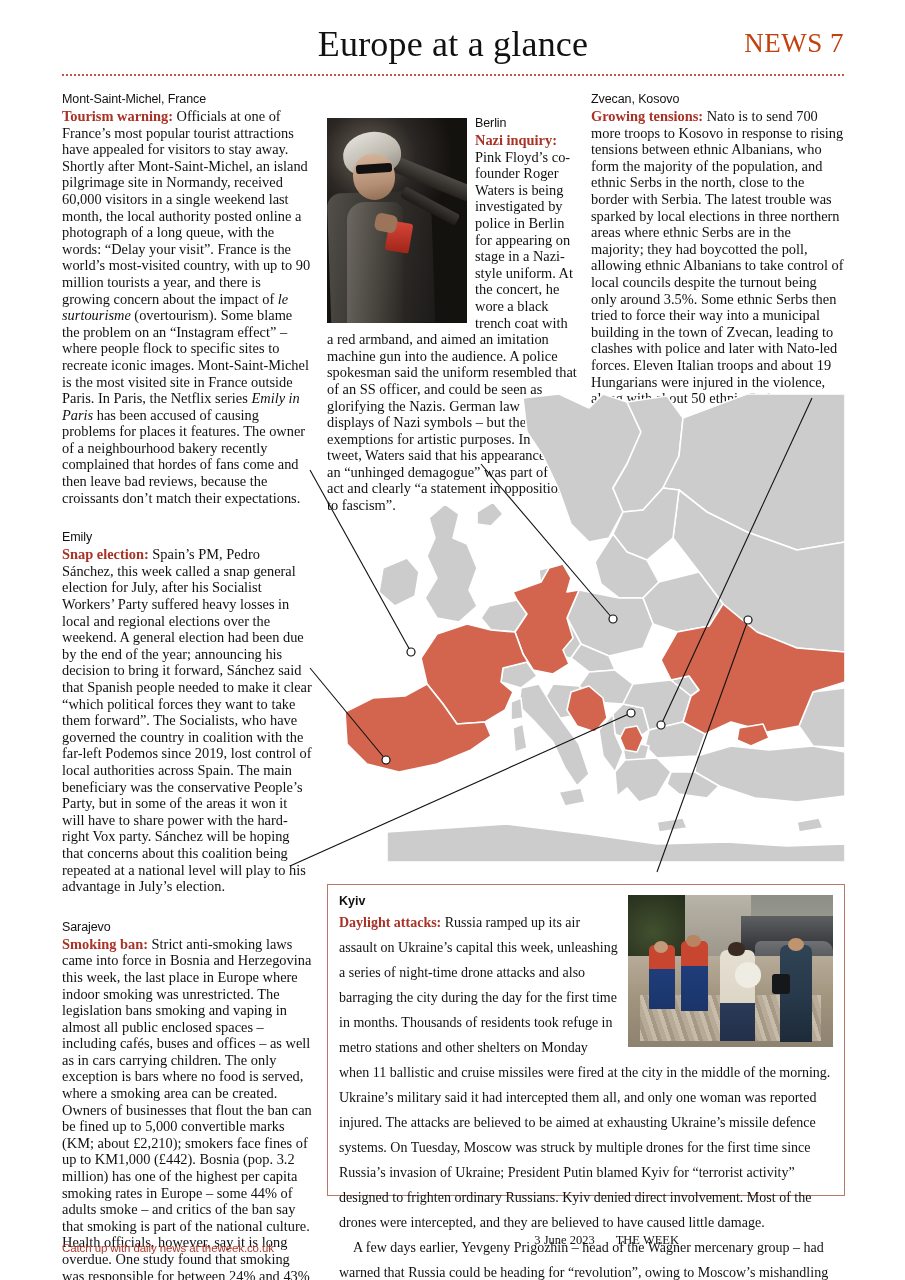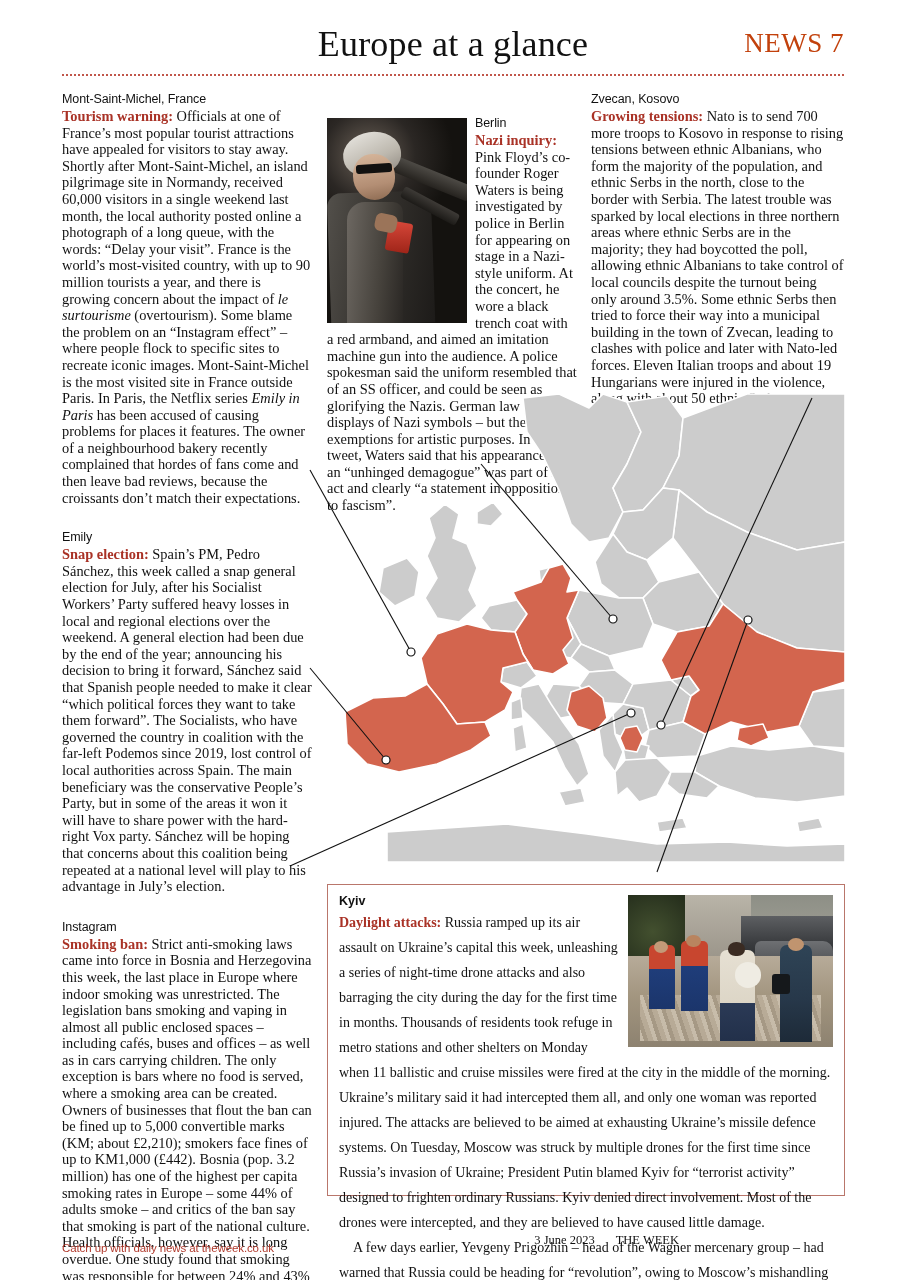--- a/index.html
+++ b/index.html
@@ -247,21 +247,21 @@
       <div class="kicker">Mont-Saint-Michel, France</div>
       <p class="body-text"><span class="lead">Tourism warning:</span><span> Officials at one of France’s most popular tourist attractions have appealed for visitors to stay away. Shortly after Mont-Saint-Michel, an island pilgrimage site in Normandy, received 60,000 visitors in a single weekend last month, the local authority posted online a photograph of a long queue, with the words: “Delay your visit”. France is the world’s most-visited country, with up to 90 million tourists a year, and there is growing concern about the impact of </span><span class="it">le surtourisme</span><span> (overtourism). Some blame the problem on an “Instagram effect” – where people flock to specific sites to recreate iconic images. Mont-Saint-Michel is the most visited site in France outside Paris. In Paris, the Netflix series </span><span class="it">Emily in Paris</span><span> has been accused of causing problems for places it features. The owner of a neighbourhood bakery recently complained that hordes of fans come and then leave bad reviews, because the croissants don’t match their expectations.</span></p>
     </div>
 
     <div class="block" style="margin-top:24px;">
       <div class="kicker">Emily</div>
       <p class="body-text"><span class="lead">Snap election:</span><span> Spain’s PM, Pedro Sánchez, this week called a snap general election for July, after his Socialist Workers’ Party suffered heavy losses in local and regional elections over the weekend. A general election had been due by the end of the year; announcing his decision to bring it forward, Sánchez said that Spanish people needed to make it clear “which political forces they want to take them forward”. The Socialists, who have governed the country in coalition with the far-left Podemos since 2019, lost control of local authorities across Spain. The main beneficiary was the conservative People’s Party, but in some of the areas it won it will have to share power with the hard-right Vox party. Sánchez will be hoping that concerns about this coalition being repeated at a national level will play to his advantage in July’s election.</span></p>
     </div>
 
     <div class="block" style="margin-top:25px;">
-      <div class="kicker">Instagram</div>
+      <div class="kicker">Sarajevo</div>
       <p class="body-text"><span class="lead">Smoking ban:</span><span> Strict anti-smoking laws came into force in Bosnia and Herzegovina this week, the last place in Europe where indoor smoking was unrestricted. The legislation bans smoking and vaping in almost all public enclosed spaces – including cafés, buses and offices – as well as in cars carrying children. The only exception is bars where no food is served, where a smoking area can be created. Owners of businesses that flout the ban can be fined up to 5,000 convertible marks (KM; about £2,210); smokers face fines of up to KM1,000 (£442). Bosnia (pop. 3.2 million) has one of the highest per capita smoking rates in Europe – some 44% of adults smoke – and critics of the ban say that smoking is part of the national culture. Health officials, however, say it is long overdue. One study found that smoking was responsible for between 24% and 43% of all adult deaths in the country.</span></p>
     </div>
 
   </div>
 
   <div class="col col2">
     <div class="block clearfix">
       <div class="photo-berlin">
         <div class="pb-bg"></div>
         <div class="pb-gun"></div>

